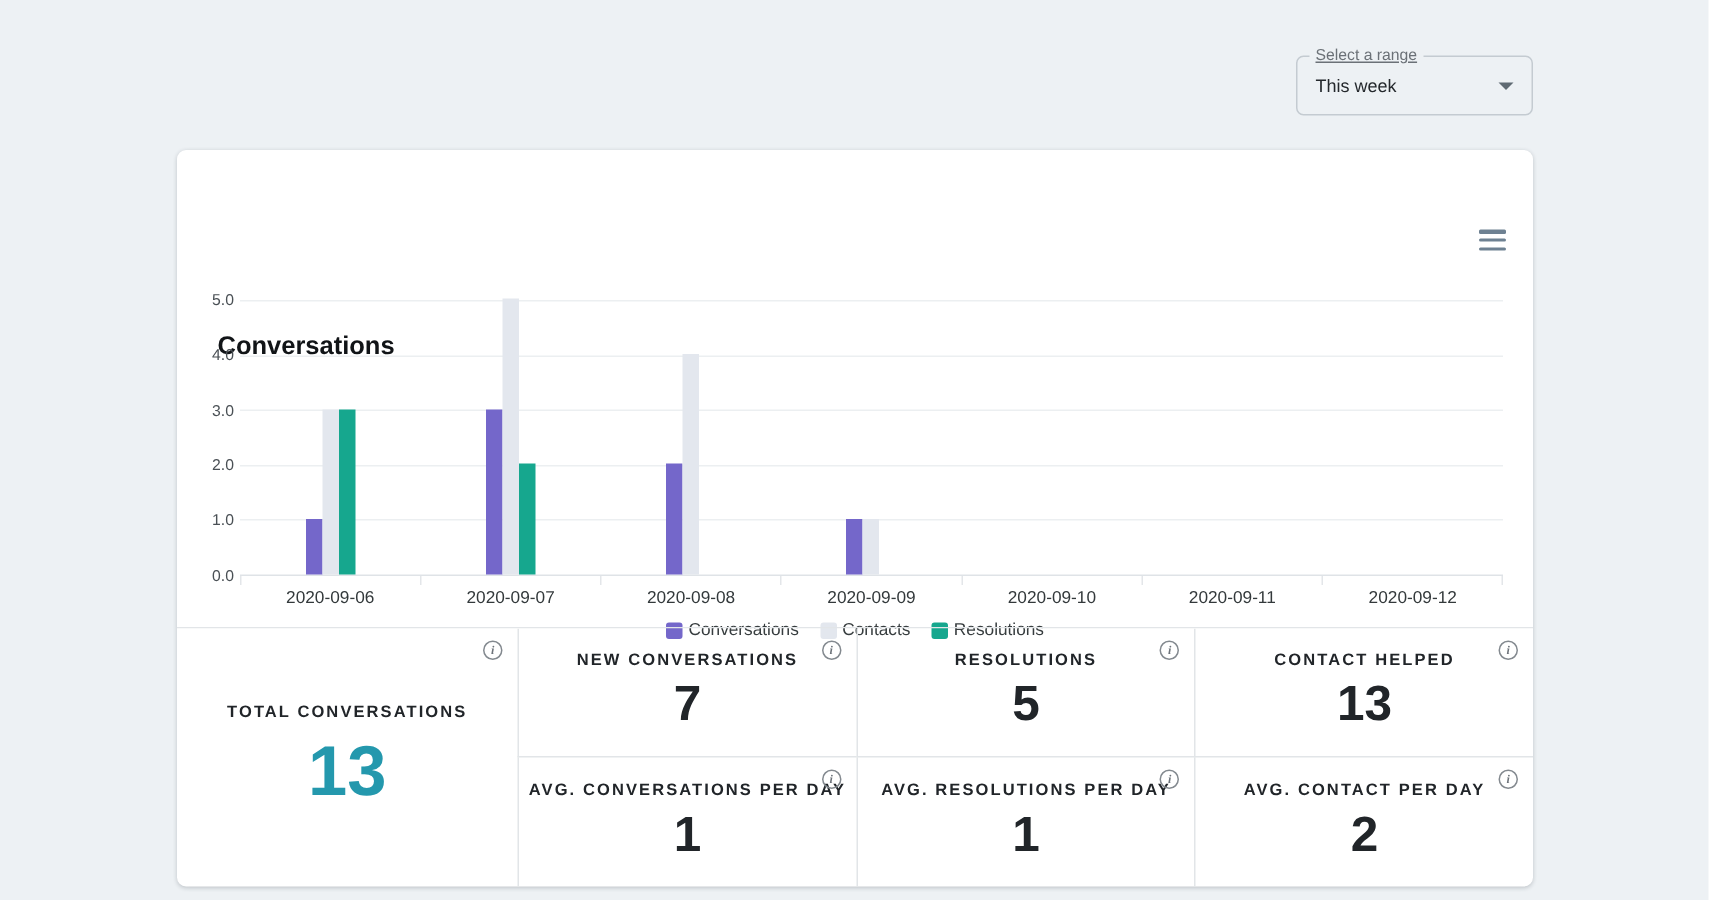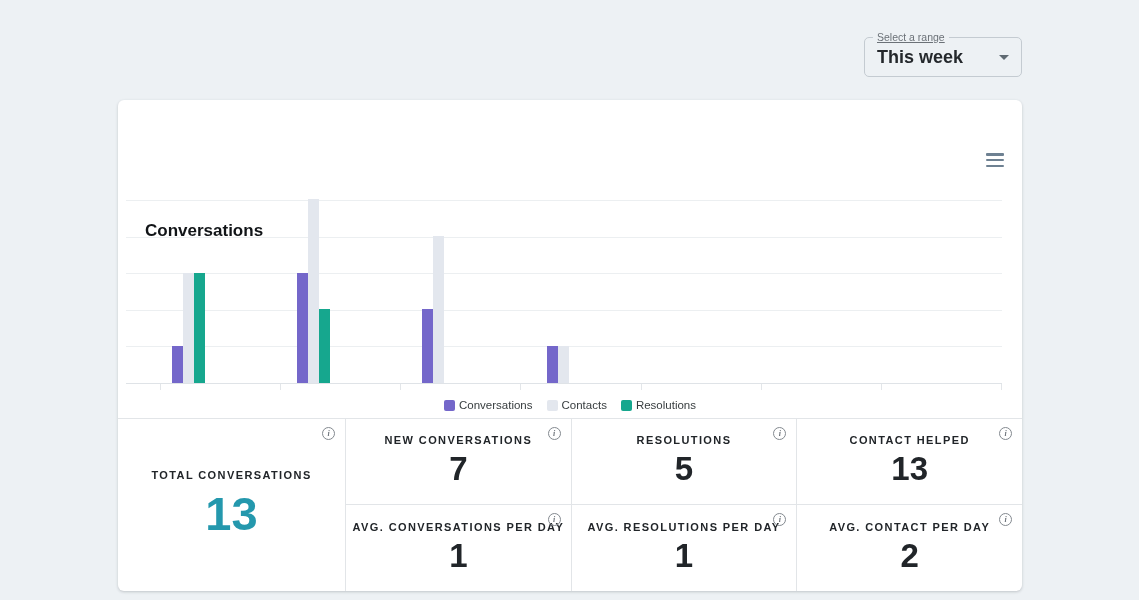--- a/index.html
+++ b/index.html
@@ -22,21 +22,21 @@
     width:158px; height:40px;
     border:1px solid #c4cbd1; border-radius:5px;
     display:flex; align-items:center; padding:0 12px;
     cursor:pointer;
   }
   .range-label {
     position:absolute; top:-7px; left:8px;
     background:#edf1f4; padding:0 4px;
     font-size:10.5px; color:#6b7177; line-height:13px;text-decoration:underline;
   }
-  .range-value { font-size:18px; font-weight:700; color:#24282c; }
+  .range-value { font-size:12px; font-weight:400; color:#24282c; }
   .range-chevron {
     position:absolute; right:12px; top:17px;
     width:0; height:0;
     border-left:5px solid transparent; border-right:5px solid transparent;
     border-top:5px solid #5f6a72;
   }
 
   
   .card {
     position:absolute; left:118px; top:100px; width:904px; height:491px;
@@ -130,20 +130,28 @@
 <div class="card">
   <div class="card-title">Conversations</div>
 
   <div class="chart-section">
     <div class="chart-toolbar">
       <span></span>
         <span></span>
         <span></span>
     </div>
     <div class="chart-wrap">
+      <div class="y-axis" id="y-axis">
+          <span class="y-tick" style="top: 0%;">5.0</span>
+          <span class="y-tick" style="top: 20%;">4.0</span>
+          <span class="y-tick" style="top: 40%;">3.0</span>
+          <span class="y-tick" style="top: 60%;">2.0</span>
+          <span class="y-tick" style="top: 80%;">1.0</span>
+          <span class="y-tick" style="top: 100%;">0.0</span>
+        </div>
       <div class="plot" id="plot">
           <div class="gridline" style="top: 0%;"></div>
           <div class="gridline" style="top: 20%;"></div>
           <div class="gridline" style="top: 40%;"></div>
           <div class="gridline" style="top: 60%;"></div>
           <div class="gridline" style="top: 80%;"></div>
           <div class="cat-group">
             <div class="bar" style="height: 36.8px; background: rgb(116, 103, 202);"></div>
             <div class="bar" style="height: 110.4px; background: rgb(227, 231, 238);"></div>
             <div class="bar" style="height: 110.4px; background: rgb(22, 167, 142);"></div>
@@ -181,20 +189,29 @@
         </div>
     </div>
     <div class="xticks" id="xticks">
         <div></div>
         <div></div>
         <div></div>
         <div></div>
         <div></div>
         <div></div>
         <div></div>
+      </div>
+    <div class="x-labels" id="x-labels">
+        <div>2020-09-06</div>
+        <div>2020-09-07</div>
+        <div>2020-09-08</div>
+        <div>2020-09-09</div>
+        <div>2020-09-10</div>
+        <div>2020-09-11</div>
+        <div>2020-09-12</div>
       </div>
     <div class="legend" id="legend">
         <div class="legend-item">
           <span class="legend-marker" style="background: rgb(116, 103, 202);"></span>
           <span class="legend-text">Conversations</span>
         </div>
         <div class="legend-item">
           <span class="legend-marker" style="background: rgb(227, 231, 238);"></span>
           <span class="legend-text">Contacts</span>
         </div>

